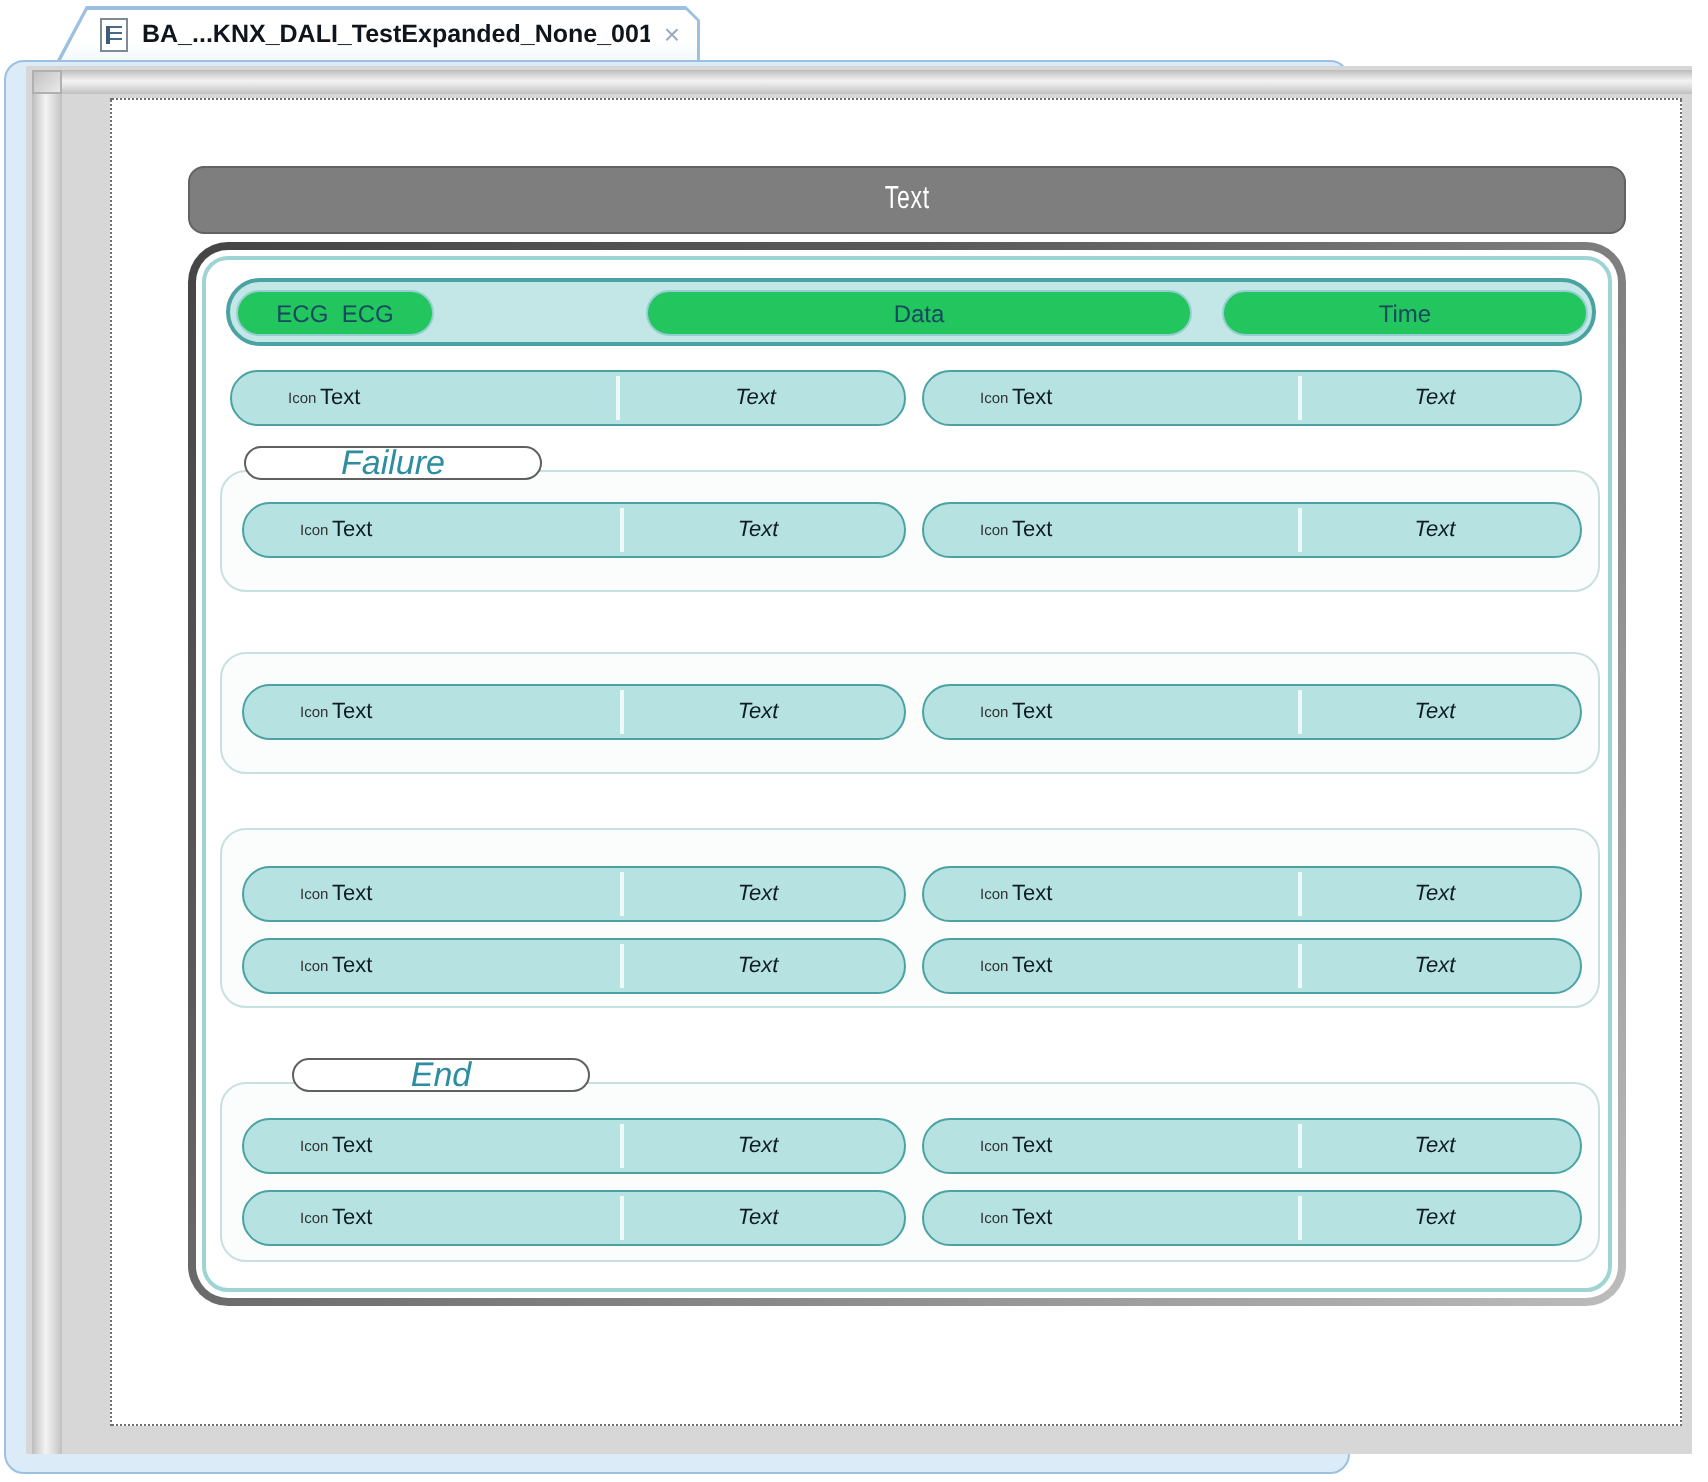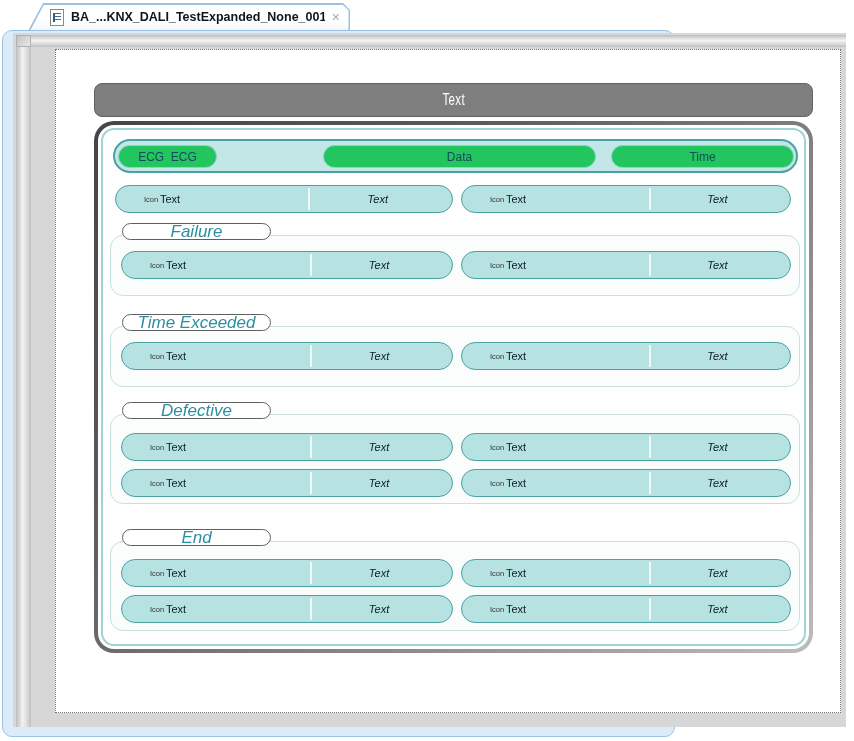--- a/index.html
+++ b/index.html
@@ -142,40 +142,34 @@
               <span class="p-val">Text</span>
             </div>
             <div class="pill" style="left:358px;top:121px;width:330px;z-index:1;">
               <span class="p-icon">Icon</span>
               <span class="p-text">Text</span>
               <span class="p-div"></span>
               <span class="p-val">Text</span>
             </div>
 
             <div class="gbox" style="top:196px;height:61px;"></div>
-            <div class="glabel" style="top:184px;">
-                <span>Time Exceeded</span>
-              </div>
             <div class="pill" style="left:18px;top:212px;width:332px;z-index:1;">
               <span class="p-icon">Icon</span>
               <span class="p-text">Text</span>
               <span class="p-div"></span>
               <span class="p-val">Text</span>
             </div>
             <div class="pill" style="left:358px;top:212px;width:330px;z-index:1;">
               <span class="p-icon">Icon</span>
               <span class="p-text">Text</span>
               <span class="p-div"></span>
               <span class="p-val">Text</span>
             </div>
 
             <div class="gbox" style="top:284px;height:90px;"></div>
-            <div class="glabel" style="top:272px;">
-                <span>Defective</span>
-              </div>
             <div class="pill" style="left:18px;top:303px;width:332px;z-index:1;">
               <span class="p-icon">Icon</span>
               <span class="p-text">Text</span>
               <span class="p-div"></span>
               <span class="p-val">Text</span>
             </div>
             <div class="pill" style="left:358px;top:303px;width:330px;z-index:1;">
               <span class="p-icon">Icon</span>
               <span class="p-text">Text</span>
               <span class="p-div"></span>
@@ -188,21 +182,21 @@
               <span class="p-val">Text</span>
             </div>
             <div class="pill" style="left:358px;top:339px;width:330px;z-index:1;">
               <span class="p-icon">Icon</span>
               <span class="p-text">Text</span>
               <span class="p-div"></span>
               <span class="p-val">Text</span>
             </div>
 
             <div class="gbox" style="top:411px;height:90px;"></div>
-            <div class="glabel" style="top:399px;">
+            <div class="glabel" style="top:399px;margin-left:24px;">
                 <span>End</span>
               </div>
             <div class="pill" style="left:18px;top:429px;width:332px;z-index:1;">
               <span class="p-icon">Icon</span>
               <span class="p-text">Text</span>
               <span class="p-div"></span>
               <span class="p-val">Text</span>
             </div>
             <div class="pill" style="left:358px;top:429px;width:330px;z-index:1;">
               <span class="p-icon">Icon</span>

